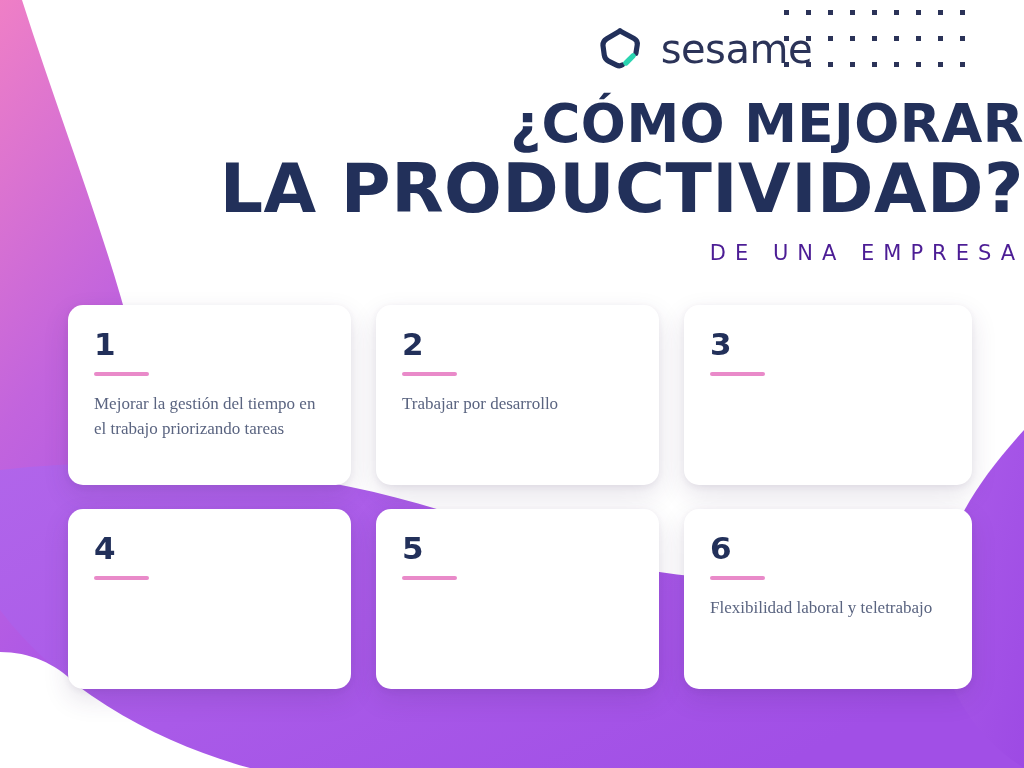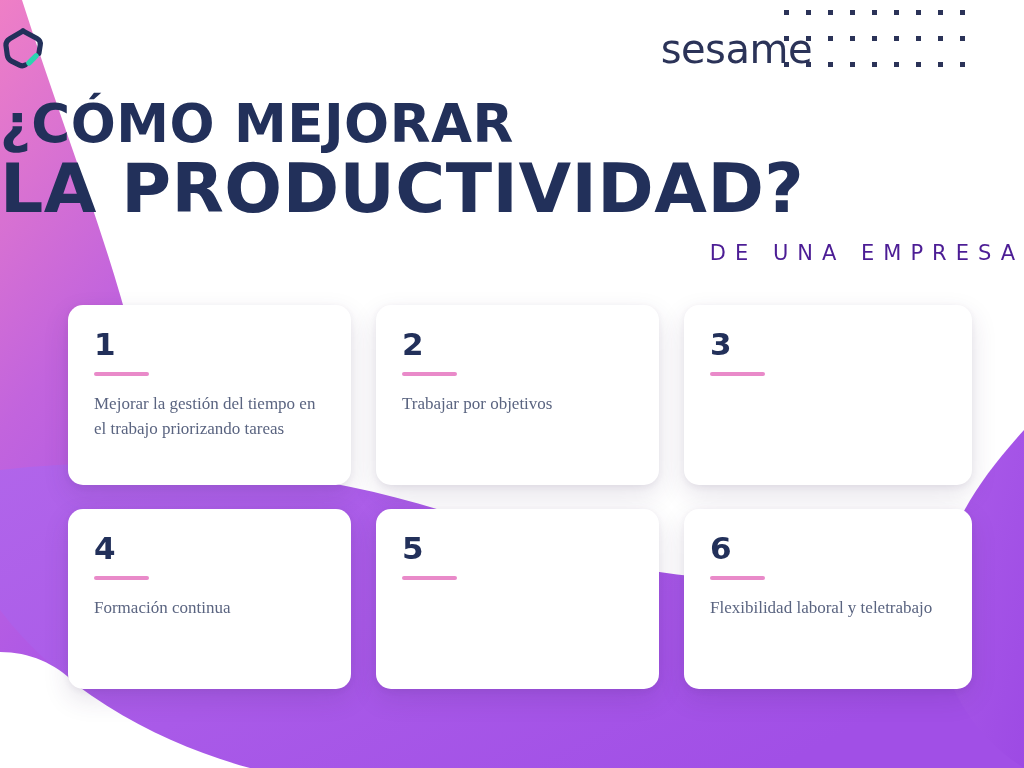--- a/index.html
+++ b/index.html
@@ -47,40 +47,40 @@
   }
 
   
   .logo-row {
     position:absolute;
     top:26px;
     left:0;
     width:812px;
     display:flex;
     align-items:center;
-    justify-content:space-between;
+    justify-content:flex-end;
     gap:18px;
   }
   .logo-mark { width:46px; height:46px; display:block; }
   .logo-word {
     font-size:40px;
     font-weight:400;
     color:#2b3358;
     letter-spacing:-0.5px;
     line-height:1;
     font-family:"DejaVu Sans", sans-serif;
   }
 
   
   .headline {
     position:absolute;
     top:96px;
     left:0;
     width:1024px;
-    text-align:left;
+    text-align:right;
     color:#22305a;
     font-family:"DejaVu Sans", sans-serif;
     font-weight:700;
     font-size:53px;
     line-height:1.07;
     letter-spacing:0.5px;
   }
   .headline .l1, .headline .l2 { display:block; white-space:nowrap; }
   .headline .l2 { font-size:68px; }
 
@@ -219,32 +219,31 @@
 
     <div class="card">
       <div class="card-num">1</div>
       <div class="card-rule"></div>
       <div class="card-text">Mejorar la gestión del tiempo en el trabajo priorizando tareas</div>
     </div>
 
     <div class="card">
       <div class="card-num">2</div>
       <div class="card-rule"></div>
-      <div class="card-text">Trabajar por objetivos</div>
+      <div class="card-text">Trabajar por desarrollo</div>
     </div>
 
     <div class="card">
       <div class="card-num">3</div>
       <div class="card-rule"></div>
     </div>
 
     <div class="card">
       <div class="card-num">4</div>
       <div class="card-rule"></div>
-      <div class="card-text">Formación continua</div>
     </div>
 
     <div class="card">
       <div class="card-num">5</div>
       <div class="card-rule"></div>
     </div>
 
     <div class="card">
       <div class="card-num">6</div>
       <div class="card-rule"></div>

